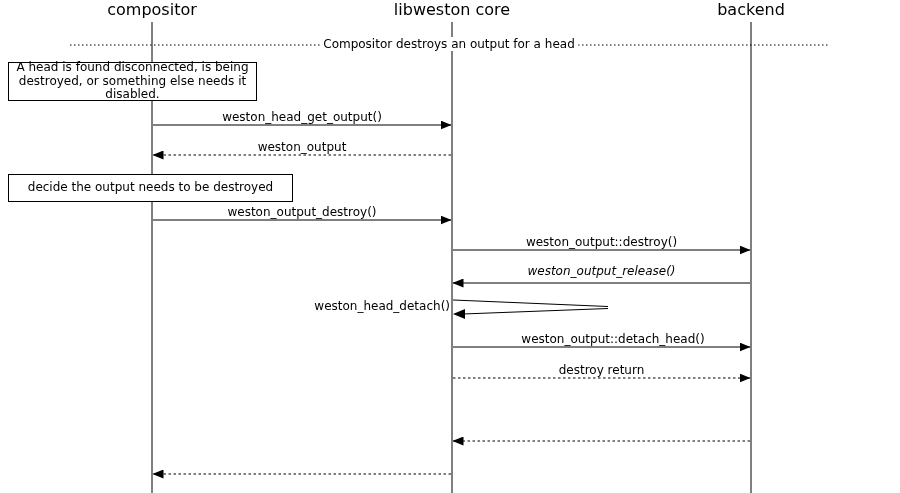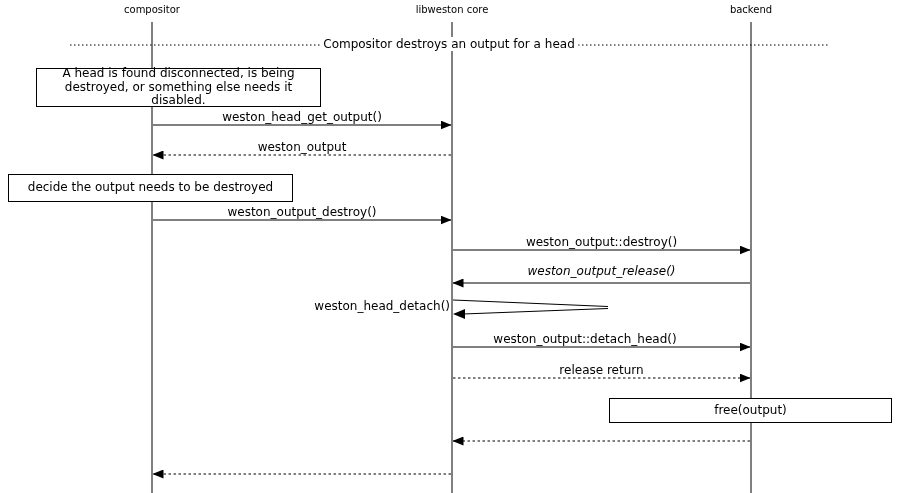--- a/index.html
+++ b/index.html
@@ -18,21 +18,21 @@
     overflow: hidden;
     background: #ffffff;
   }
   #diagram svg {
     position: absolute;
     left: 0;
     top: 0;
   }
   .lifeline-label {
     position: absolute;
-    font-size: 10px;
+    font-size: 16px;
     line-height: 14px;
     white-space: nowrap;
     transform: translateX(-50%);
     text-align: center;
     color: #000;
   }
   .msg-label {
     position: absolute;
     font-size: 12px;
     line-height: 14px;
@@ -101,24 +101,23 @@
         <line x1="453" y1="347" x2="750" y2="347" stroke="#000000" stroke-width="1" marker-end="url(#arrow-right)"></line>
         <line x1="453" y1="378" x2="750" y2="378" stroke="#000000" stroke-width="1" stroke-dasharray="2.5,2.5" marker-end="url(#arrow-right)"></line>
         <line x1="750" y1="441" x2="453" y2="441" stroke="#000000" stroke-width="1" stroke-dasharray="2.5,2.5" marker-end="url(#arrow-left)"></line>
         <line x1="451" y1="474" x2="153" y2="474" stroke="#000000" stroke-width="1" stroke-dasharray="2.5,2.5" marker-end="url(#arrow-left)"></line>
       </g>
   </svg>
 <div class="lifeline-label" style="left: 152px; top: 3px;">compositor</div>
     <div class="lifeline-label" style="left: 452px; top: 3px;">libweston core</div>
     <div class="lifeline-label" style="left: 751px; top: 3px;">backend</div>
     <div class="divider-label" style="left: 449px; top: 37px;">Compositor destroys an output for a head</div>
-    <div class="note-box" style="left: 8px; top: 68px; width: 285px; height: 39px; margin-left: 28px;">A head is found disconnected, is being destroyed, or something else needs it disabled.</div>
+    <div class="note-box" style="left: 8px; top: 62px; width: 249px; height: 39px;">A head is found disconnected, is being destroyed, or something else needs it disabled.</div>
     <div class="note-box" style="left: 8px; top: 174px; width: 285px; height: 28px;">decide the output needs to be destroyed</div>
-    <div class="note-box" style="left: 609px; top: 398px; width: 283px; height: 25px;">free(output)</div>
     <div class="msg-label" style="left: 302px; top: 110px;">weston_head_get_output()</div>
     <div class="msg-label" style="left: 302px; top: 140px;">weston_output</div>
     <div class="msg-label" style="left: 302px; top: 205px;">weston_output_destroy()</div>
     <div class="msg-label" style="left: 601.5px; top: 235px;">weston_output::destroy()</div>
     <div class="msg-label" style="left: 601.5px; top: 264px; font-style: italic;">weston_output_release()</div>
     <div class="msg-label right-anchor" style="left: 450px; top: 299px;">weston_head_detach()</div>
-    <div class="msg-label" style="left: 585px; top: 332px; text-align: center;">weston_output::detach_head()</div>
-    <div class="msg-label" style="left: 601.5px; top: 363px;">release return</div>
+    <div class="msg-label" style="left: 613px; top: 332px; text-align: center;">weston_output::detach_head()</div>
+    <div class="msg-label" style="left: 601.5px; top: 363px;">destroy return</div>
   </div>
 
 </body></html>

